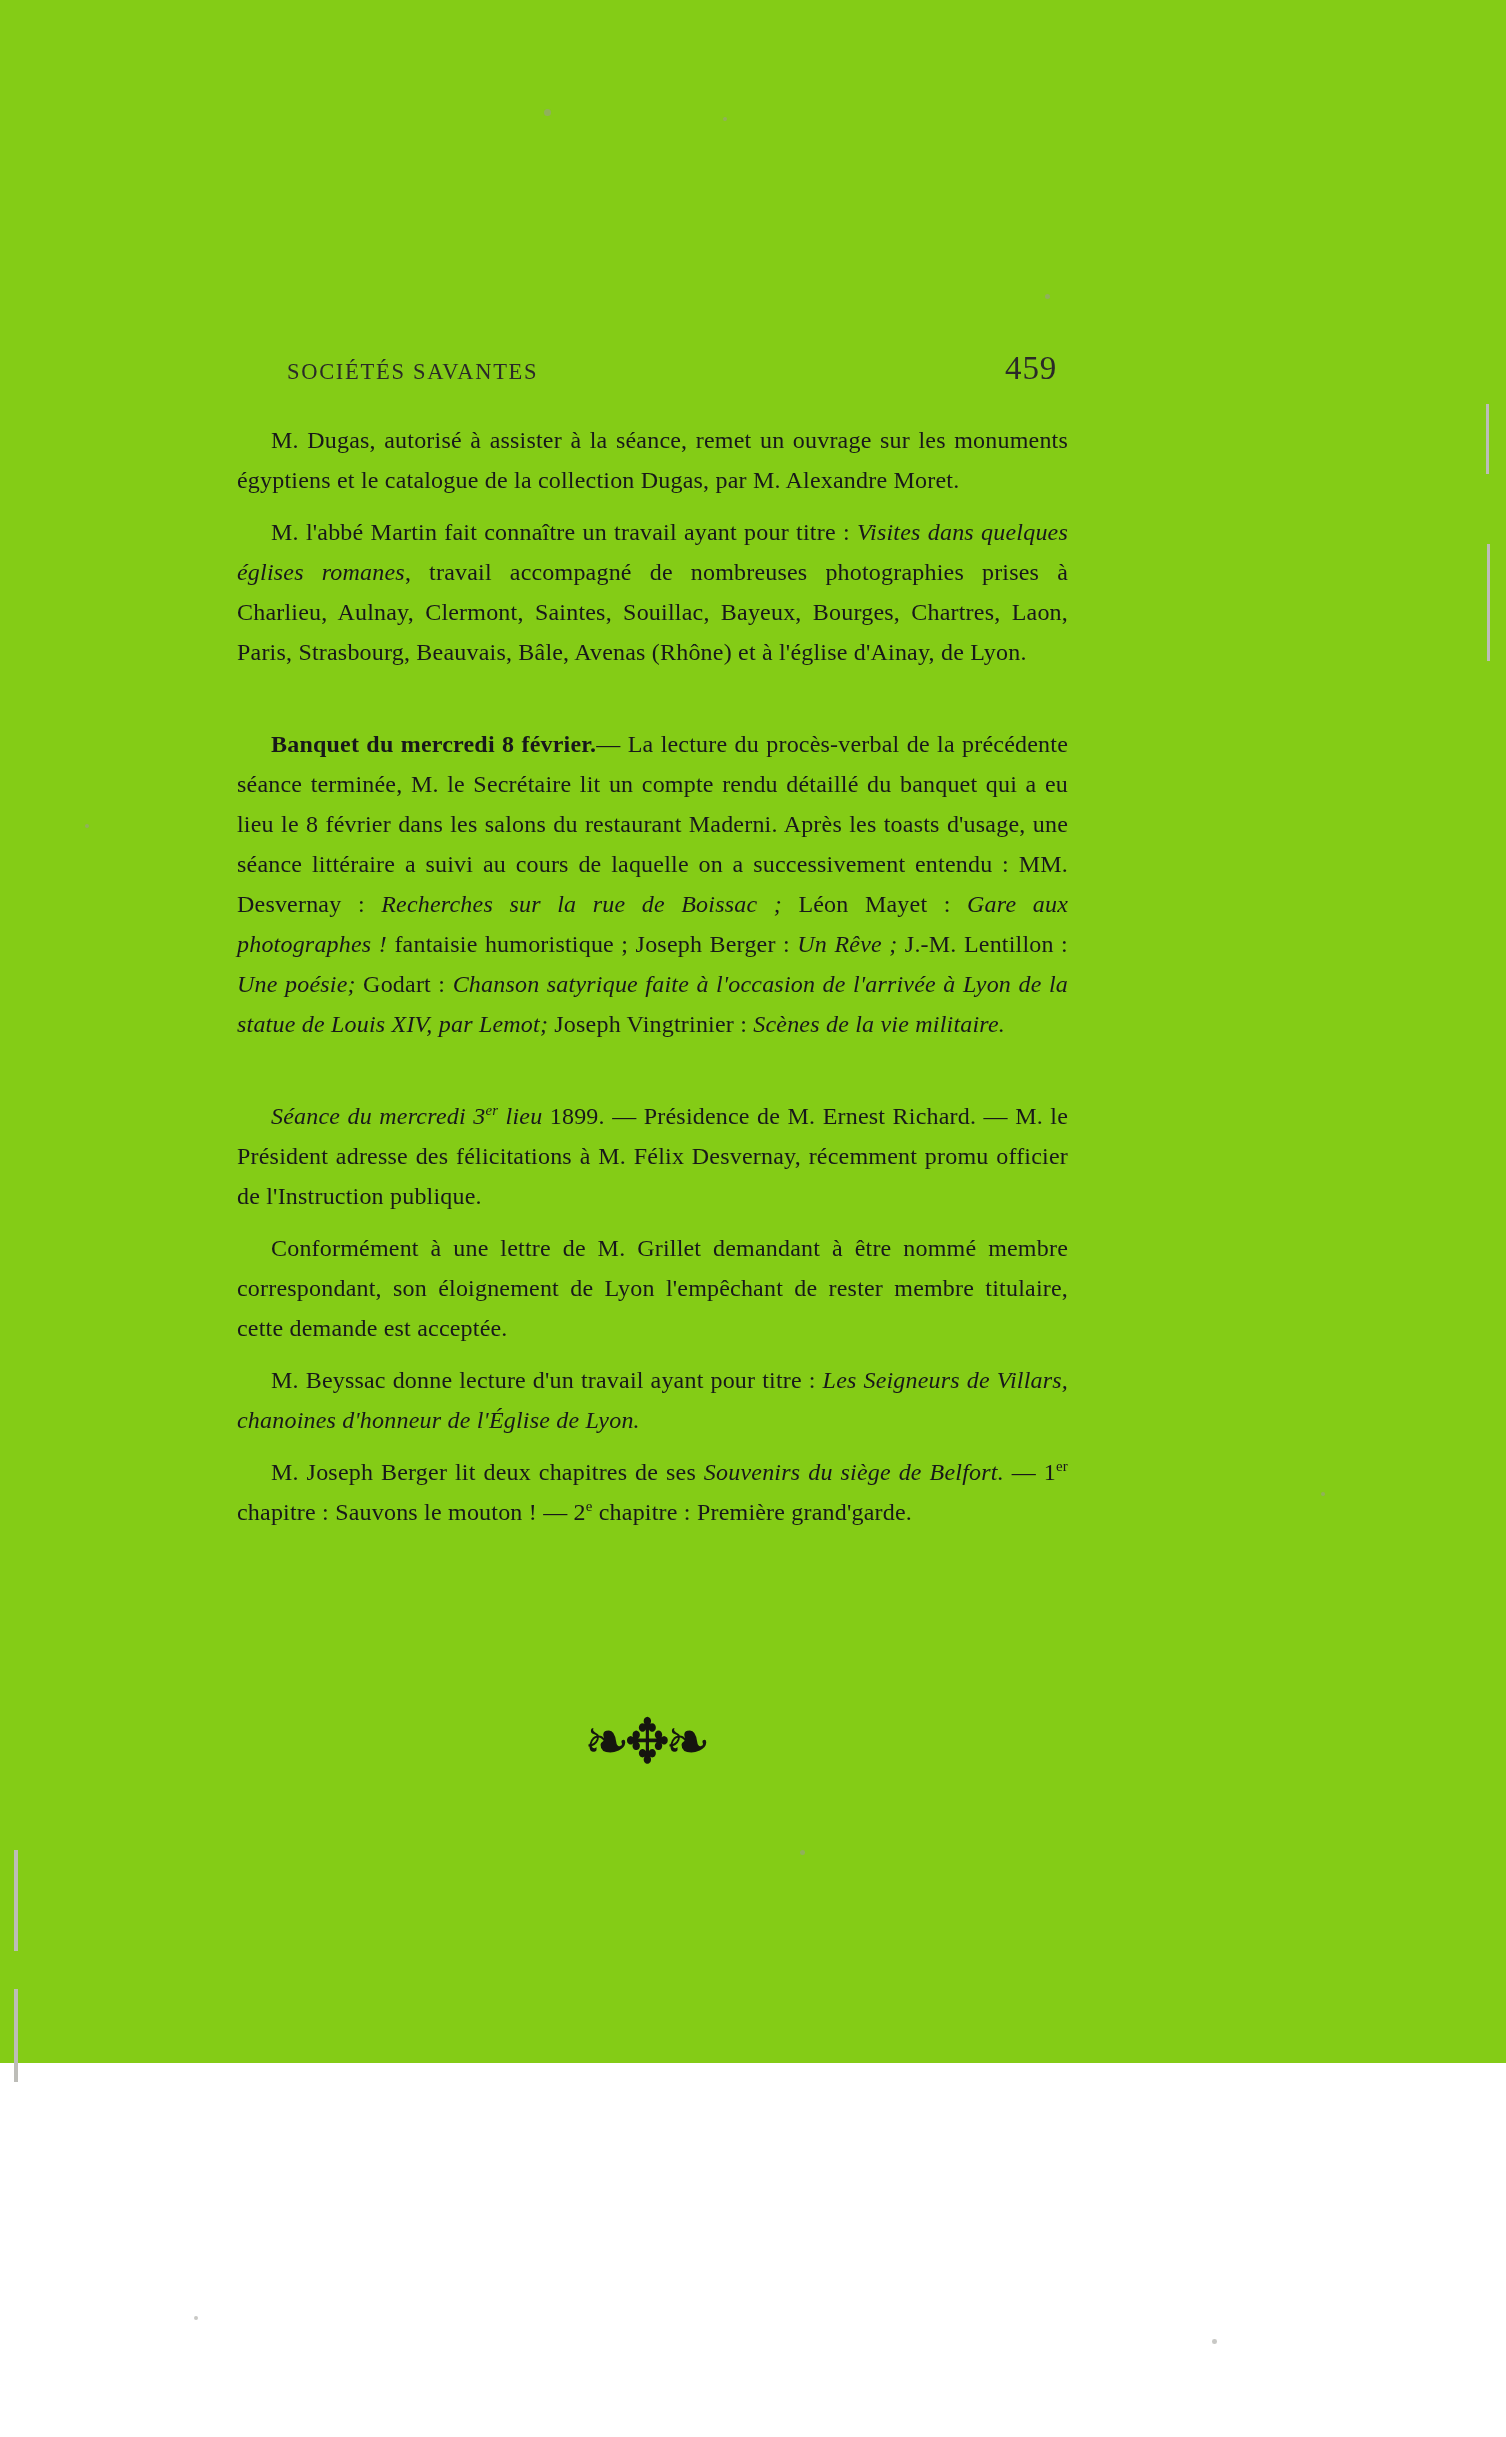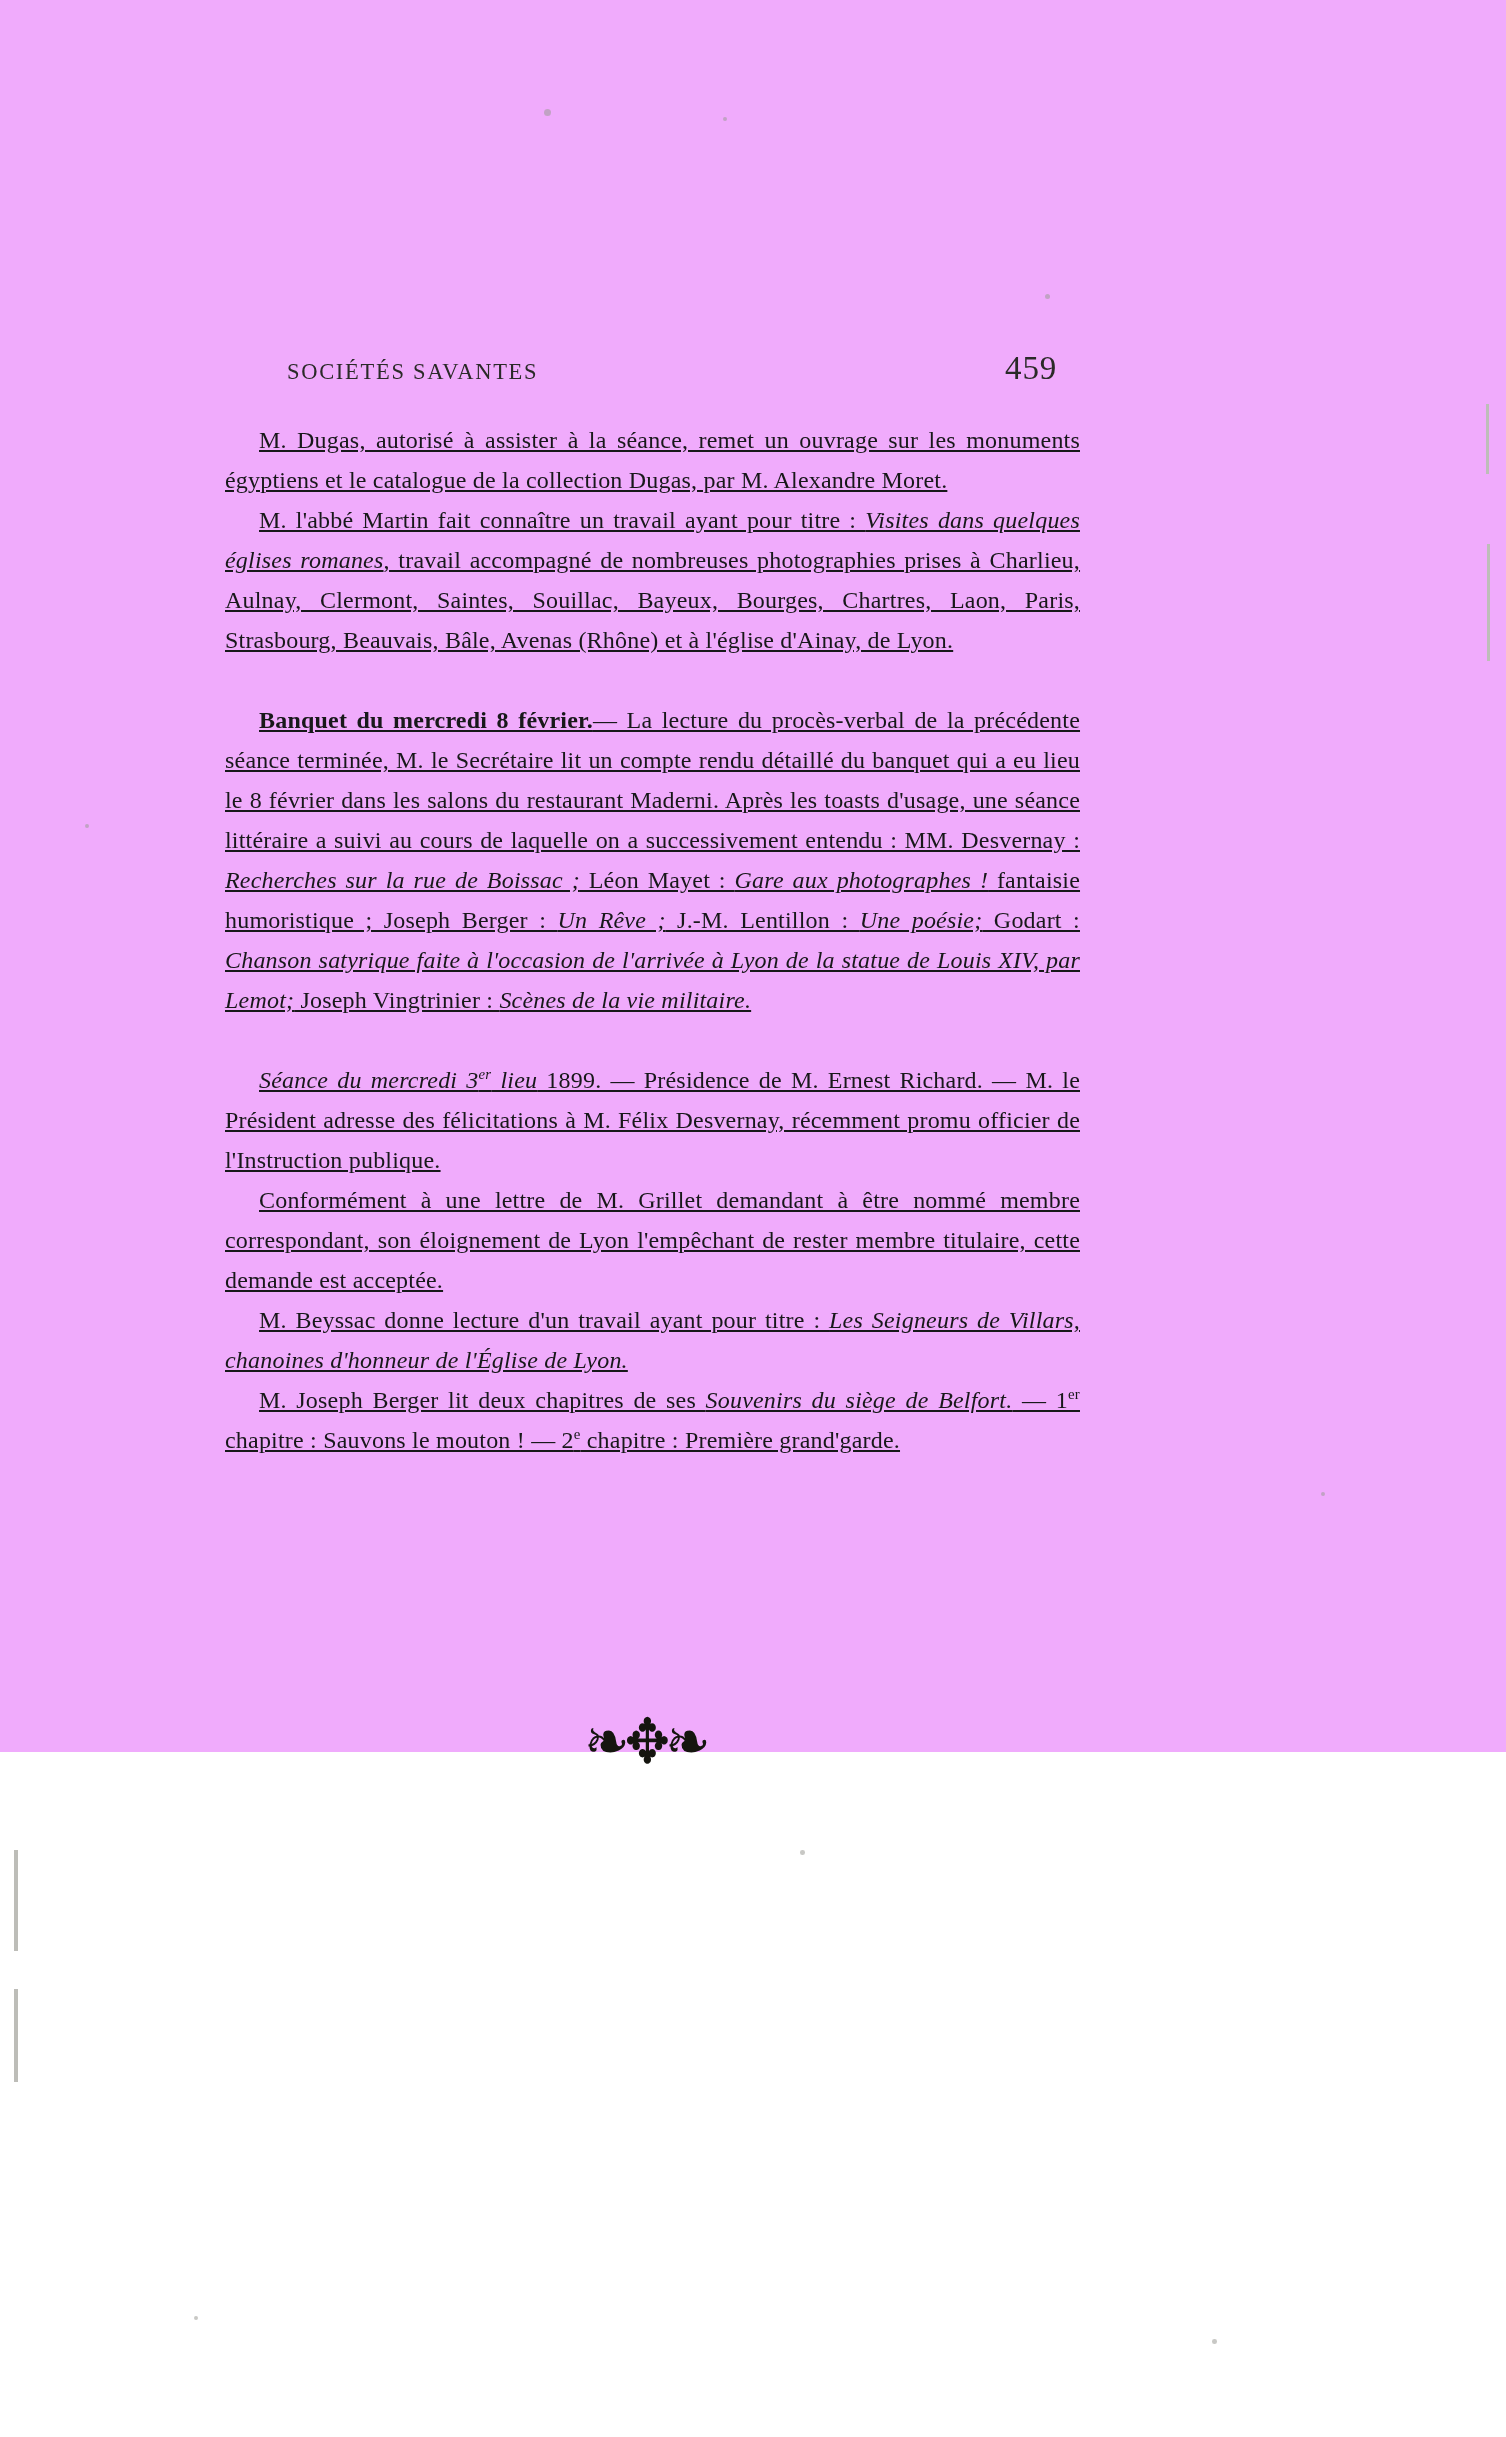--- a/index.html
+++ b/index.html
@@ -12,22 +12,22 @@
     height: 2438px;
     position: relative;
     font-family: "Liberation Serif", serif;
     color: #111111;
     overflow: hidden;
   }
   .page {
     position: absolute;
     left: 0; top: 0;
     width: 1506px;
-    height: 1752px;
-    background: #f0abfc;
+    height: 2063px;
+    background: #84cc16;
   }
   
   .speckle {
     position: absolute;
     border-radius: 50%;
     background: #9a9a96;
     opacity: .55;
   }
   .content {
     position: absolute;
@@ -48,28 +48,27 @@
     color: #2a2a28;
     font-family: "Liberation Serif", serif;
   }
   .rh-page {
     font-size: 33px;
     color: #2a2a28;
     letter-spacing: 0.8px;
     padding-right: 23px;
   }
   p {
-    margin: 0;
+    margin: 12px;
     font-size: 24px;
     line-height: 40px;
     text-align: justify;
     text-justify: inter-word;
     color: #18181a;
     letter-spacing: 0.2px;
-    text-decoration: underline;
   }
   p.indent {
     text-indent: 34px;
   }
   .block {
     margin-bottom: 0;
   }
   .gap-lg { height: 40px; }
   i, .it {
     font-style: italic;

